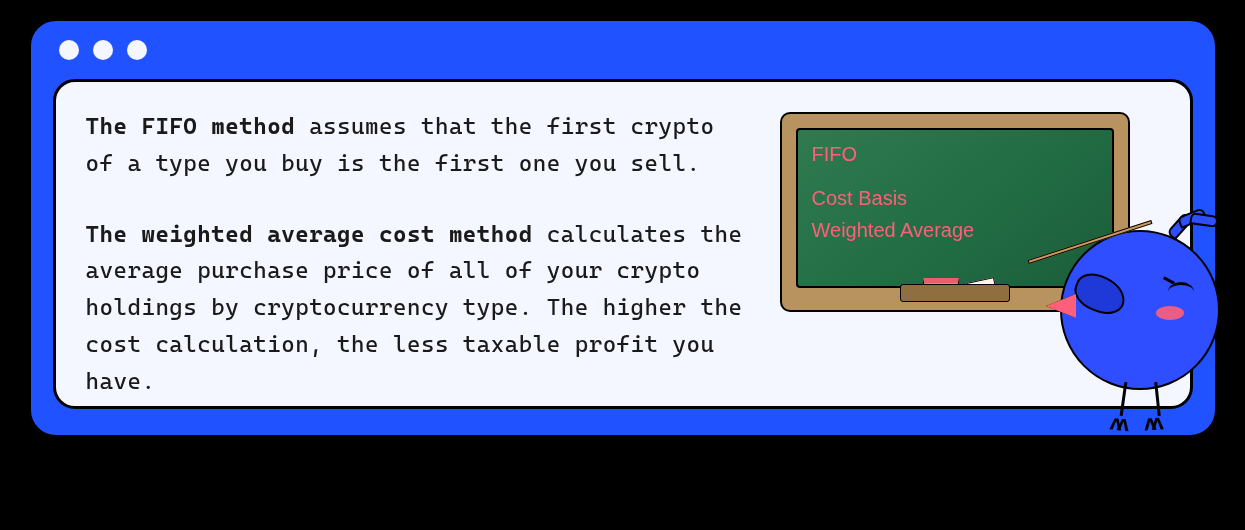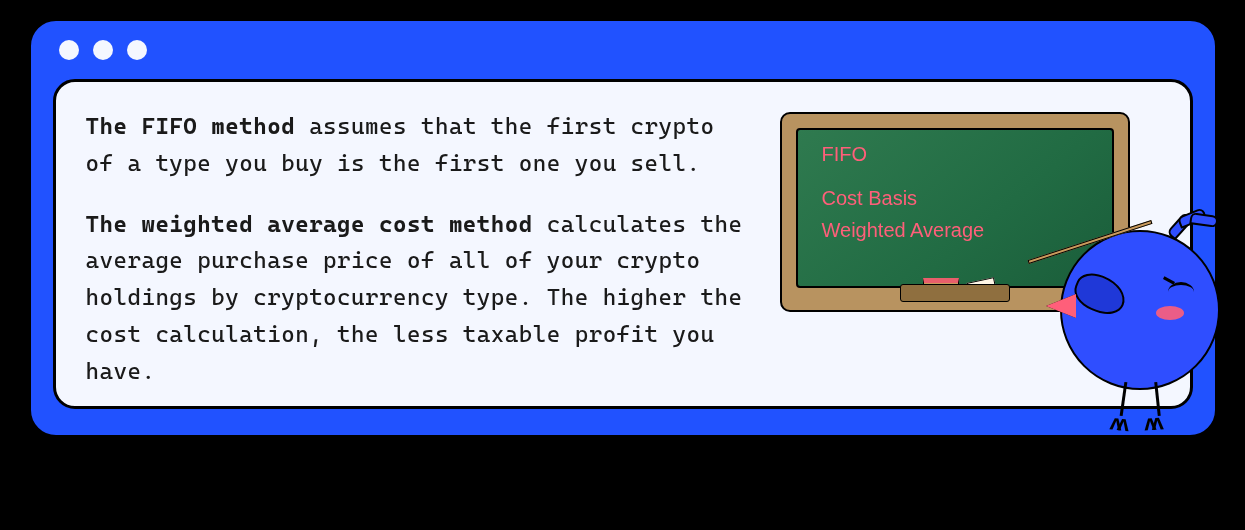--- a/index.html
+++ b/index.html
@@ -63,21 +63,21 @@
     position: relative;
   }
   .text-col {
     flex: 1.4;
     font-size: 23px;
     line-height: 1.6;
     color: #1a1a1a;
     letter-spacing: 0.5px;
   }
   .text-col .bold { font-weight: 700; }
-  .para2 { margin-top: 24px; }
+  .para2 { margin-top: 34px; }
   .illus-col {
     flex: 0 0 380px;
     position: relative;
   }
   .chalkboard {
     position: absolute;
     left: 0;
     top: 4px;
     width: 350px;
     height: 200px;
@@ -89,21 +89,21 @@
   .chalkboard::before {
     content: "";
     position: absolute;
     left: 14px; right: 14px; top: 14px; bottom: 22px;
     background: linear-gradient(140deg, #2f7a4f 0%, #216b43 60%, #1a5d3a 100%);
     border: 2px solid #000;
     border-radius: 4px;
   }
   .chalk-text {
     position: absolute;
-    left: 40px;
+    left: 30px;
     top: 24px;
     right: 26px;
     color: #ff5f7a;
     font-family: "Comic Sans MS", cursive, sans-serif;
     font-size: 20px;
     line-height: 1.6;
     z-index: 2;
   }
   .chalk-text .line1 { margin-bottom: 12px; }
   .tray {

